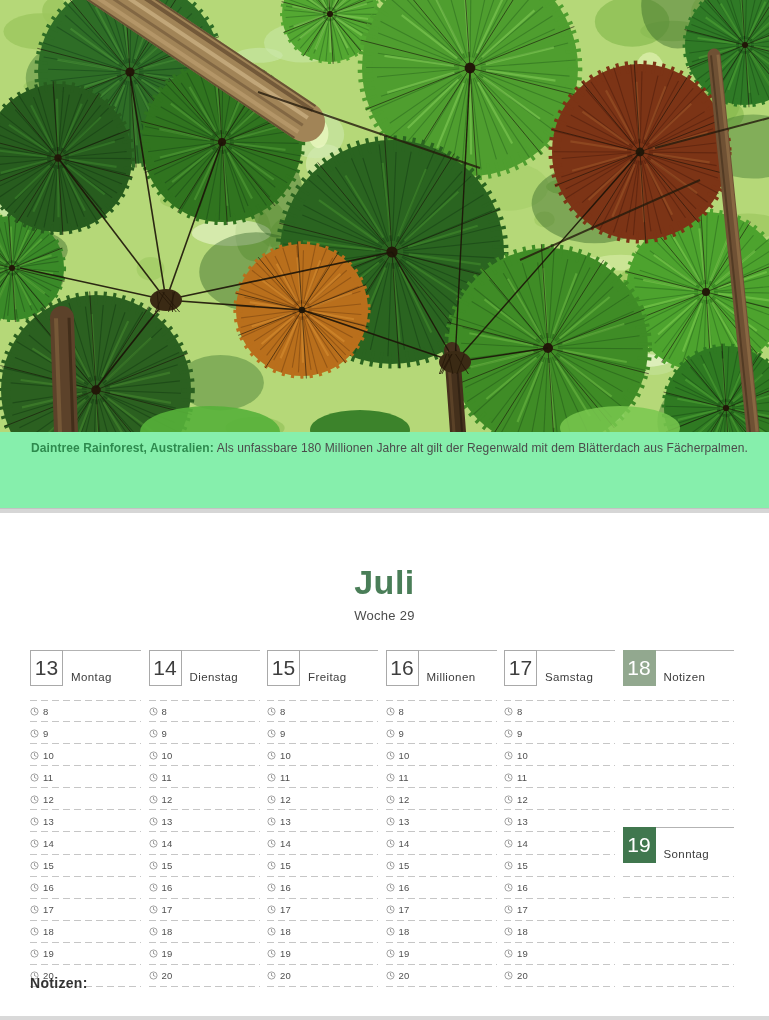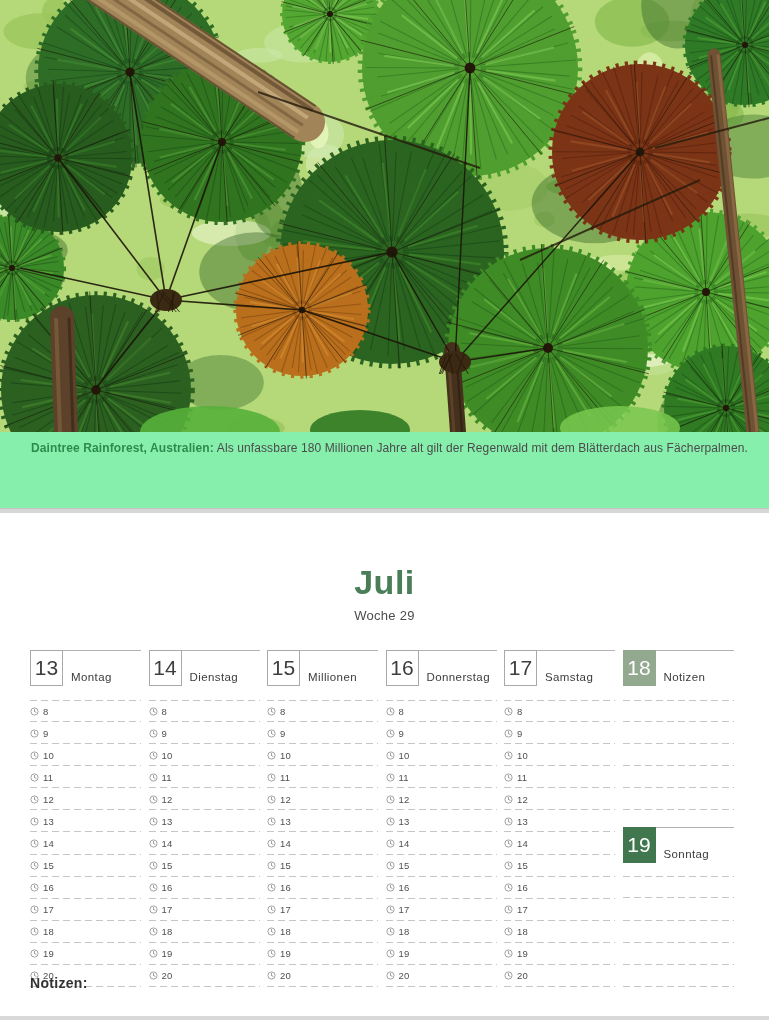--- a/index.html
+++ b/index.html
@@ -1348,21 +1348,21 @@
                 <path d="M5 5V2.6M5 5l1.8 1" stroke="#999" stroke-width="1" fill="none" stroke-linecap="round"></path>
               </svg>
               <span class="hour">20</span>
             </div>
           </div>
         </div>
         <div class="col">
           <div class="day-head">
             <div class="head-line"></div>
             <div class="day-num">15</div>
-            <div class="day-label">Millionen</div>
+            <div class="day-label">Freitag</div>
           </div>
           <div class="slots">
             <div class="slot">
               <svg class="clock" viewBox="0 0 10 10">
                 <circle cx="5" cy="5" r="4" fill="none" stroke="#999" stroke-width="1"></circle>
                 <path d="M5 5V2.6M5 5l1.8 1" stroke="#999" stroke-width="1" fill="none" stroke-linecap="round"></path>
               </svg>
               <span class="hour">8</span>
             </div>
             <div class="slot">
@@ -1448,21 +1448,21 @@
                 <path d="M5 5V2.6M5 5l1.8 1" stroke="#999" stroke-width="1" fill="none" stroke-linecap="round"></path>
               </svg>
               <span class="hour">20</span>
             </div>
           </div>
         </div>
         <div class="col">
           <div class="day-head">
             <div class="head-line"></div>
             <div class="day-num">16</div>
-            <div class="day-label">Donnerstag</div>
+            <div class="day-label">Millionen</div>
           </div>
           <div class="slots">
             <div class="slot">
               <svg class="clock" viewBox="0 0 10 10">
                 <circle cx="5" cy="5" r="4" fill="none" stroke="#999" stroke-width="1"></circle>
                 <path d="M5 5V2.6M5 5l1.8 1" stroke="#999" stroke-width="1" fill="none" stroke-linecap="round"></path>
               </svg>
               <span class="hour">8</span>
             </div>
             <div class="slot">

